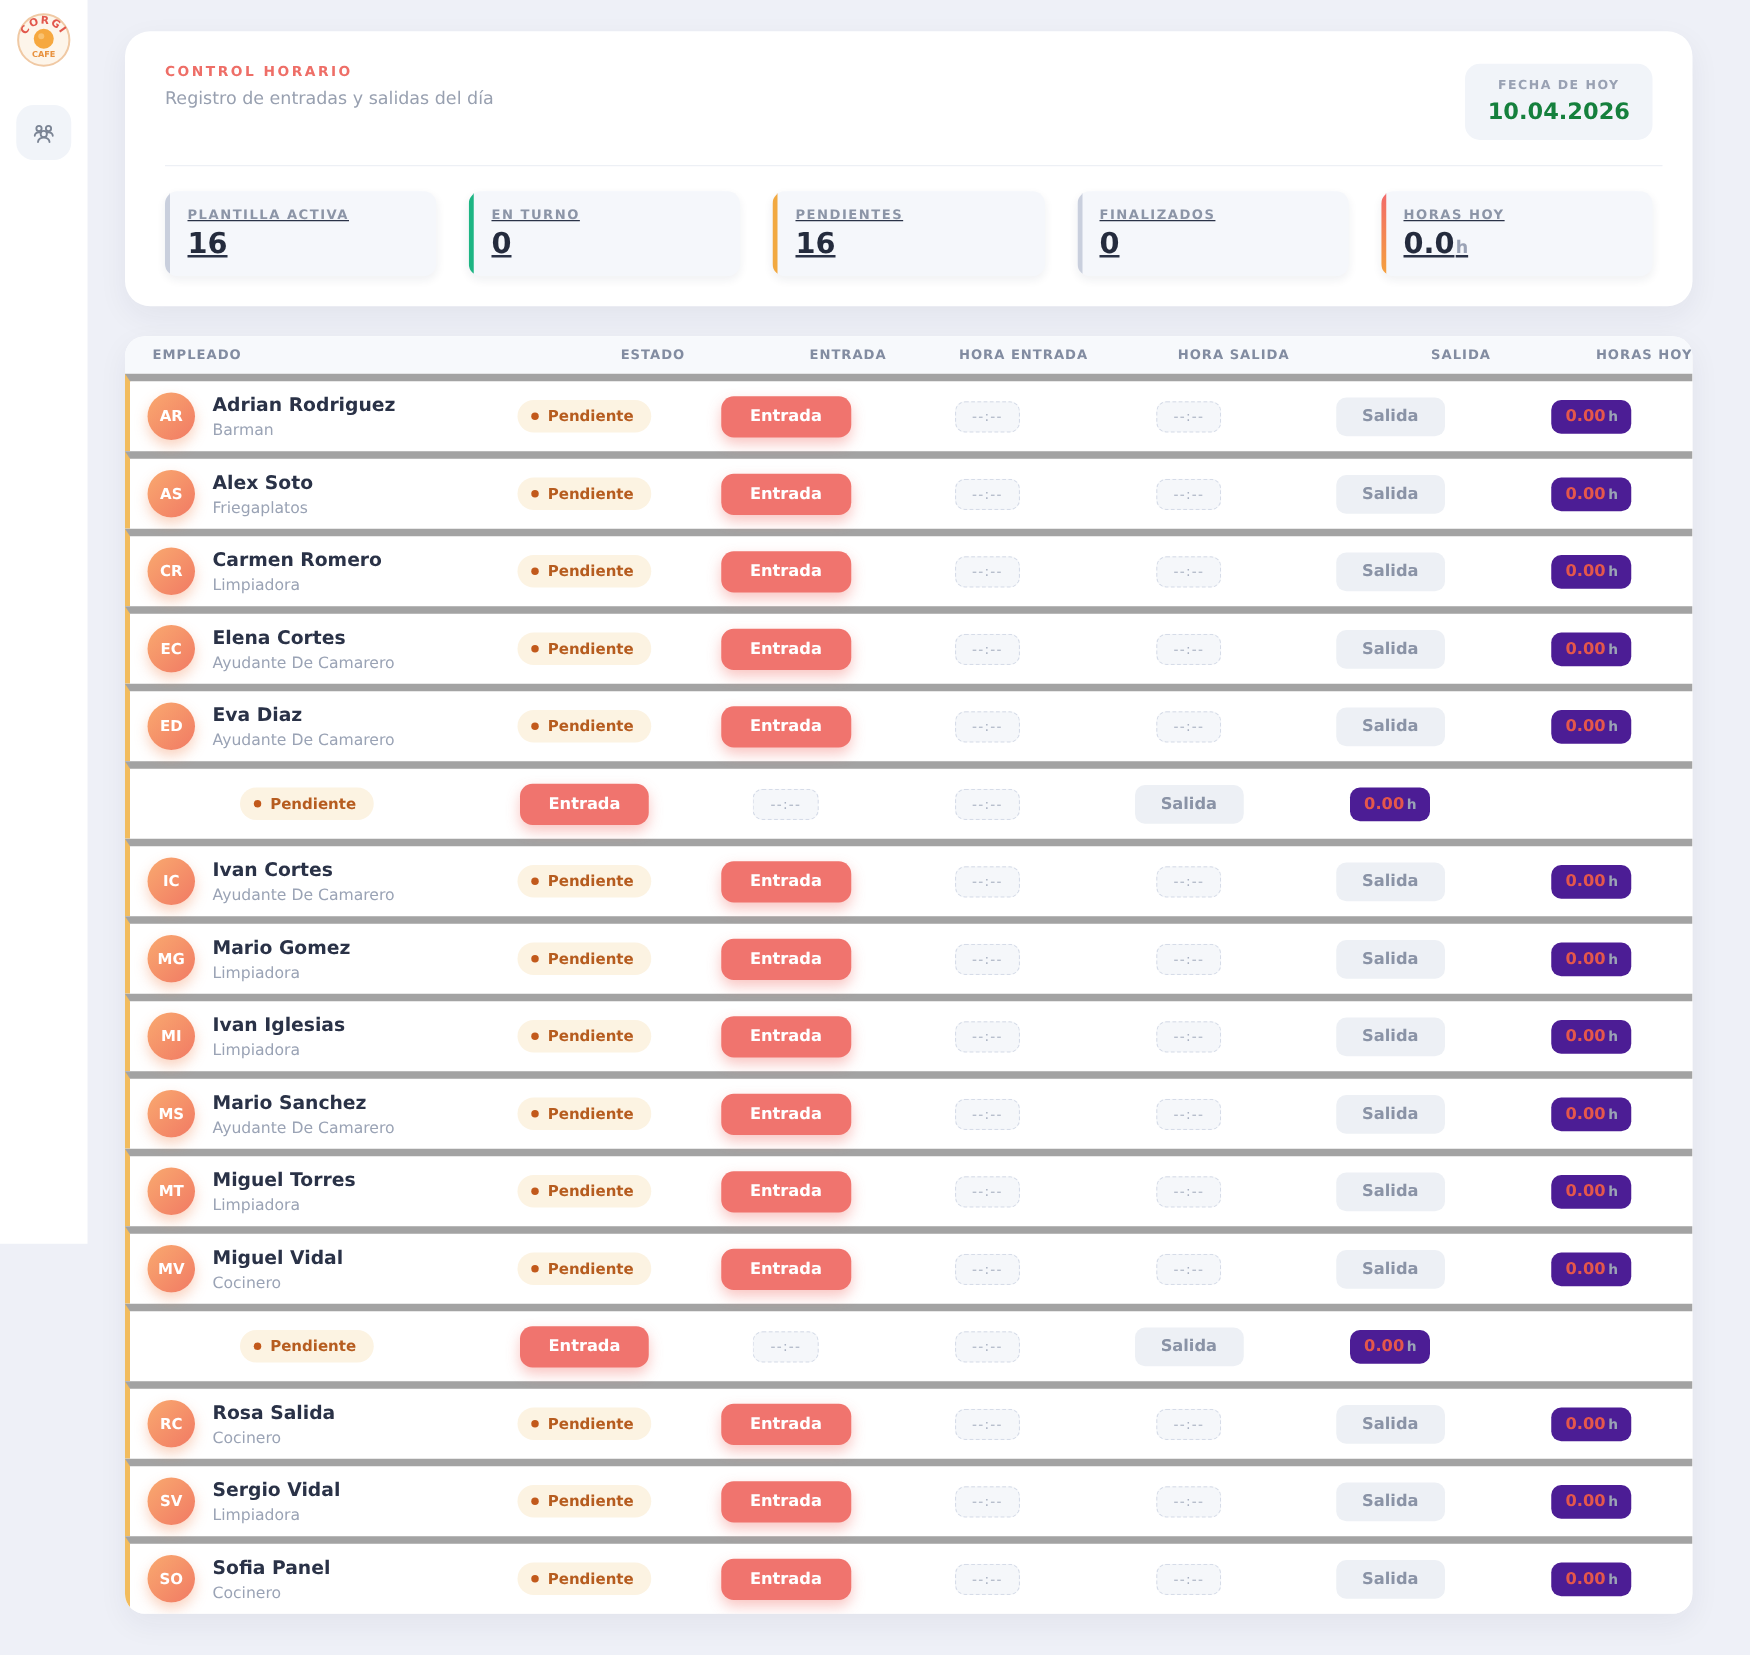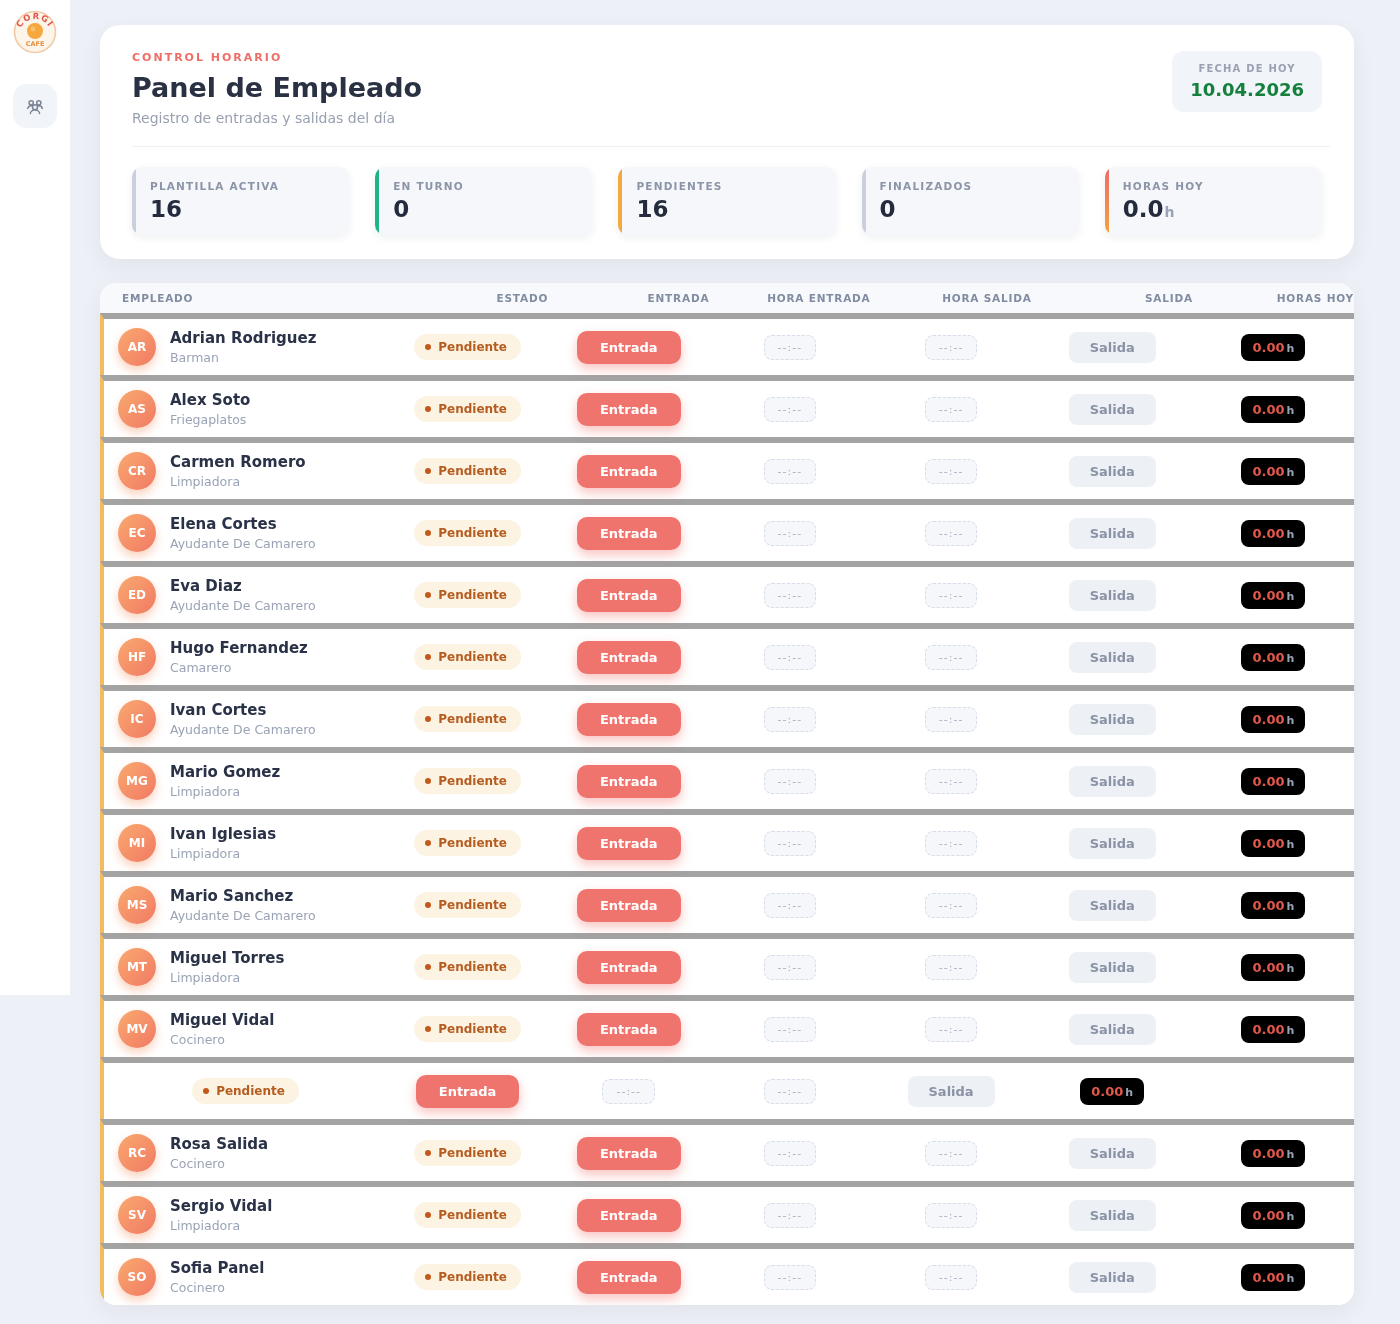--- a/index.html
+++ b/index.html
@@ -38,21 +38,21 @@
   .page-title { font-size:27px; font-weight:700; color:#2a3143; margin-top:8px; }
   .page-sub { font-size:14px; color:#98a0b0; margin-top:7px; }
   .date-box {
     background:#f1f4f9; border-radius:12px; padding:12px 18px; text-align:center; min-width:115px;
   }
   .date-label { font-size:10px; font-weight:700; letter-spacing:1.2px; color:#99a1b3; }
   .date-value { font-size:18px; font-weight:700; color:#15803d; margin-top:5px; }
   .header-divider { border:none; border-top:1px solid #edf0f5; margin:20px -8px 0 0; }
 
   
-  .stats { display:grid; grid-template-columns:repeat(5,1fr); gap:26px; margin-top:20px; }
+  .stats { display:grid; grid-template-columns:repeat(5,1fr); gap:26px; margin-top:20px;text-decoration:underline; }
   .stat-card {
     position:relative; background:#f5f7fb; border-radius:10px;
     padding:13px 16px 13px 18px; box-shadow:0 3px 8px rgba(30,40,70,.07);
     overflow:hidden;
   }
   .stat-card::before {
     content:""; position:absolute; left:0; top:0; bottom:0; width:4px;
     background:var(--accent,#c9cfdd); border-radius:4px 0 0 4px;
   }
   .ac-grey  { --accent:#c9cfdd; }
@@ -117,21 +117,21 @@
     border-radius:8px; padding:5px 13px; color:#a9b1c2;
     font-size:11px; letter-spacing:1px;
   }
   .btn-salida {
     background:#edf0f5; color:#8a93a6; border:none; cursor:pointer;
     font-family:inherit; font-size:13px; font-weight:600;
     padding:8px 21px; border-radius:8px;
   }
   .hours-badge {
     display:inline-flex; align-items:baseline; gap:2px;
-    background:#000000; border-radius:8px; padding:6px 11px;
+    background:#4c1d95; border-radius:8px; padding:6px 11px;
   }
   .hours-val { color:#e4574b; font-size:13px; font-weight:700; }
   .hours-sfx { color:#9aa3b5; font-size:11px; font-weight:600; }
 </style>
 </head>
 <body>
 
 <div class="sidebar">
   <div class="logo-wrap">
     <svg viewBox="0 0 44 44" width="44" height="44">
@@ -156,21 +156,20 @@
     </svg>
   </button>
 </div>
 
 <div class="main">
 
   <div class="header-card">
     <div class="header-top">
       <div>
         <div class="eyebrow">CONTROL HORARIO</div>
-        <div class="page-title">Panel de Empleado</div>
         <div class="page-sub">Registro de entradas y salidas del día</div>
       </div>
       <div class="date-box">
         <div class="date-label">FECHA DE HOY</div>
         <div class="date-value">10.04.2026</div>
       </div>
     </div>
     <hr class="header-divider">
 
     <div class="stats">
@@ -372,27 +371,20 @@
     </div>
     <div class="cell">
       <span class="hours-badge">
         <span class="hours-val">0.00</span>
         <span class="hours-sfx">h</span>
       </span>
     </div>
   </div>
 
   <div class="t-row">
-    <div class="cell emp-cell">
-      <div class="avatar">HF</div>
-      <div>
-        <div class="emp-name">Hugo Fernandez</div>
-        <div class="emp-role">Camarero</div>
-      </div>
-    </div>
     <div class="cell">
       <span class="status-pill">
         <span class="status-dot"></span>
         <span>Pendiente</span>
       </span>
     </div>
     <div class="cell">
       <button class="btn-entrada">Entrada</button>
     </div>
     <div class="cell">

